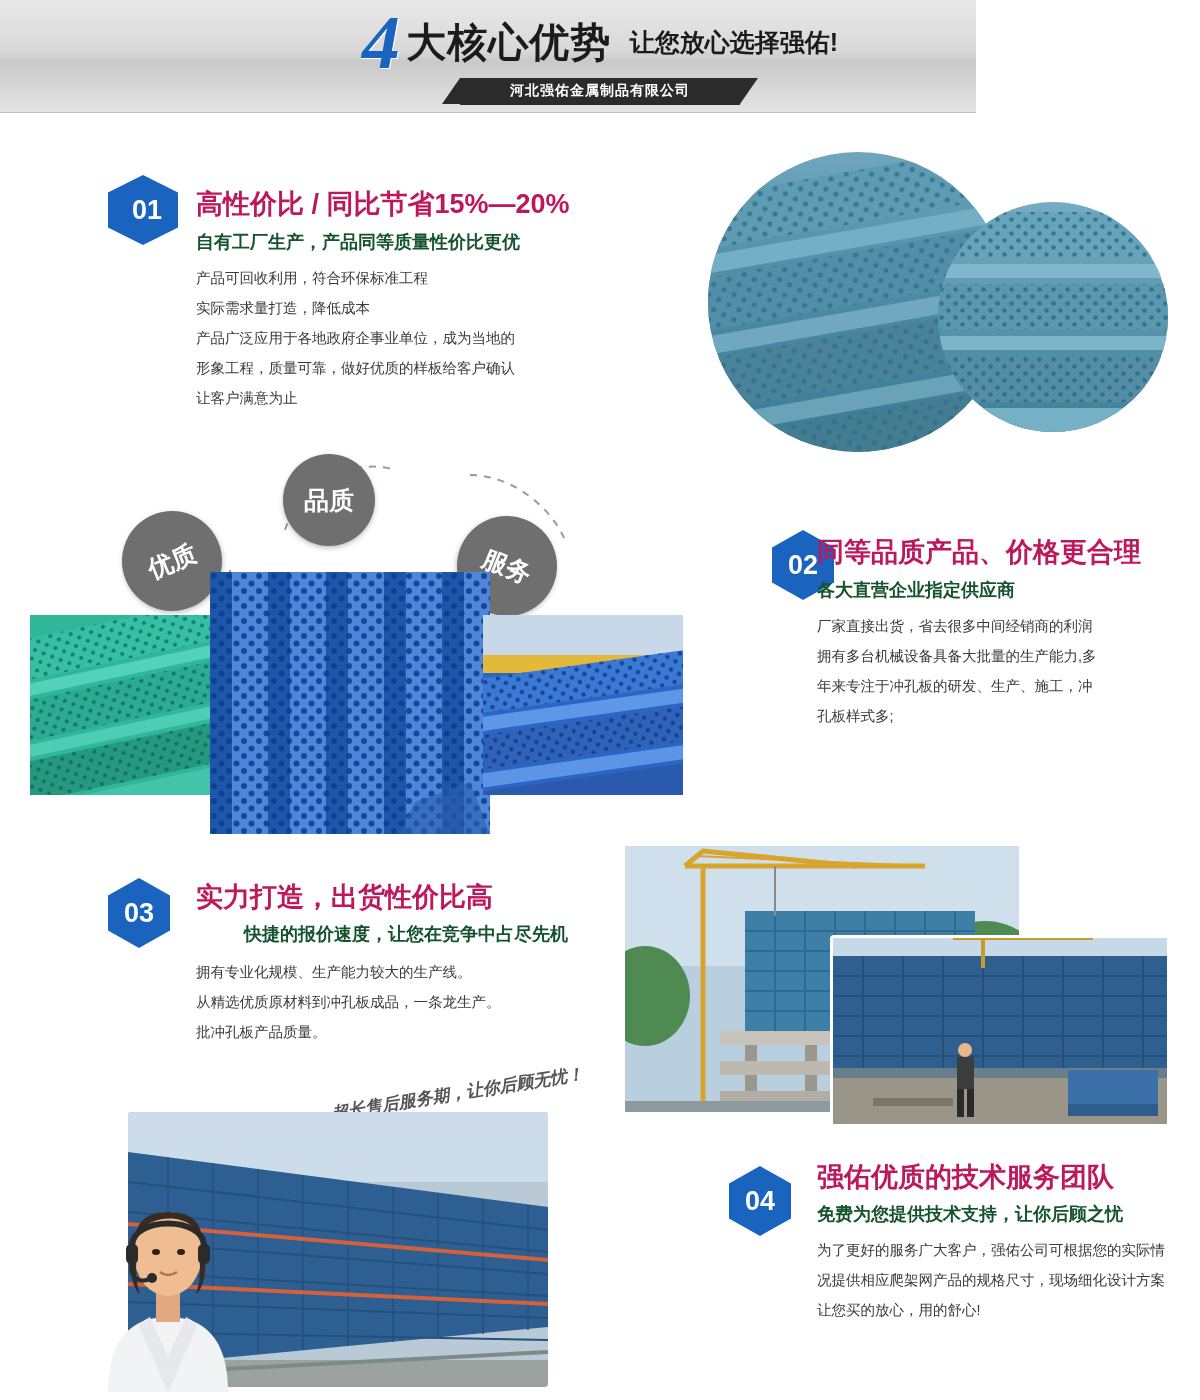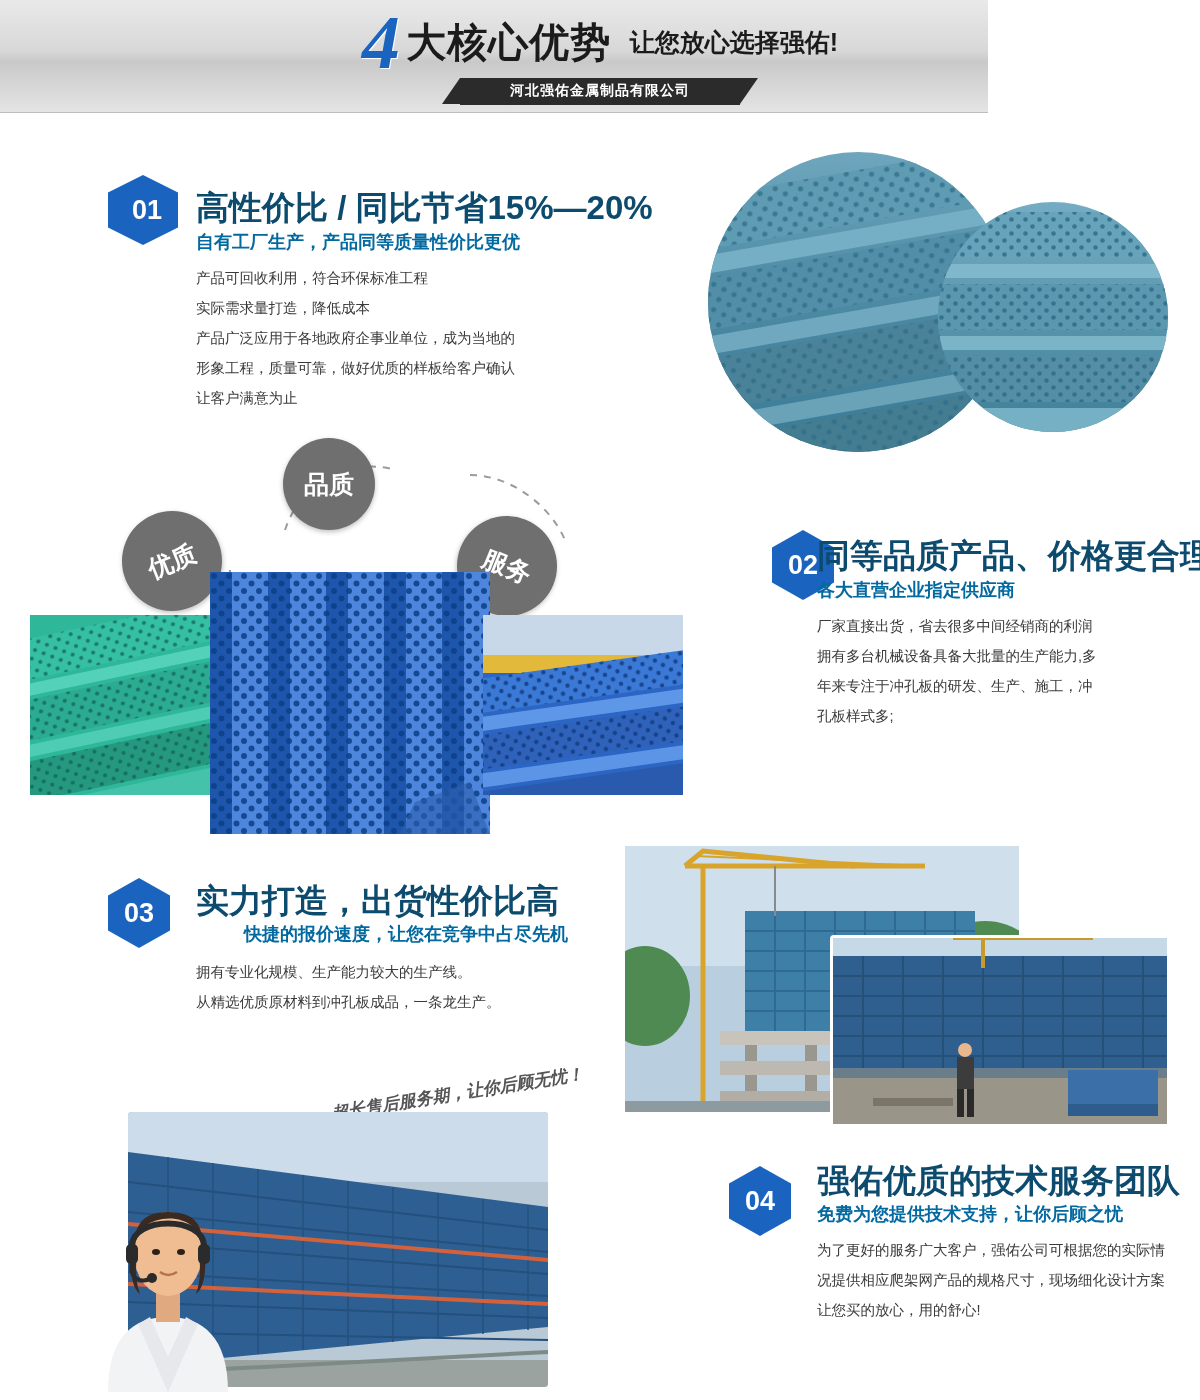--- a/index.html
+++ b/index.html
@@ -8,21 +8,20 @@
     font-family:"Liberation Sans", sans-serif;
     background:#ffffff; overflow:hidden;
   }
 
   
   .header {
     position:absolute; left:0; top:0; width:976px; height:112px;
     background:linear-gradient(to bottom, #e9e9e9 0%, #d8d8d8 45%, #c9c9c9 55%, #e4e4e4 100%);
     border-bottom:1px solid #bdbdbd;
     overflow:hidden;
-    padding-left:12px;
   }
   .header-inner {
     position:absolute; left:0; top:0; width:1200px; height:112px;
   }
   .title-row {
     position:absolute; left:0; top:10px; width:1200px; text-align:center;
     white-space:nowrap;
   }
   .big4 {
     display:inline-block; vertical-align:middle;
@@ -66,25 +65,25 @@
     position:absolute; width:62px; height:70px;
     color:#ffffff; font-size:27px; font-weight:bold;
     font-family:"Liberation Sans", sans-serif;
     display:flex; align-items:center; justify-content:center;
     background:#1a64c0;
     clip-path:polygon(50% 0%, 100% 25%, 100% 75%, 50% 100%, 0% 75%, 0% 25%);
   }
 
   
   .feat-title {
-    position:absolute; font-size:33px; font-weight:bold; color:#0c4a6e;
+    position:absolute; font-size:27px; font-weight:bold; color:#be185d;
     white-space:nowrap;
   }
   .feat-sub {
-    position:absolute; font-size:18px; font-weight:bold; color:#0369a1;
+    position:absolute; font-size:18px; font-weight:bold; color:#14532d;
     white-space:nowrap;
   }
   .feat-body {
     position:absolute; font-size:14.5px; color:#3a3a3a; line-height:30px;
   }
   .feat-body div { white-space:nowrap; }
 
   
   .photo { position:absolute; overflow:hidden; background:#9fb8c8; }
   .photo-border { border:3px solid #ffffff; box-sizing:border-box; }
@@ -188,21 +187,21 @@
   </svg>
 </div>
 
 <svg style="position:absolute; left:110px; top:430px; width:470px; height:190px;">
   <path d="M175,100 C195,40 255,30 285,40" fill="none" stroke="#9b9b9b" stroke-width="2" stroke-dasharray="7,7"></path>
   <path d="M360,45 C400,45 440,75 455,110" fill="none" stroke="#9b9b9b" stroke-width="2" stroke-dasharray="7,7"></path>
   <path d="M120,140 C115,180 120,190 125,195" fill="none" stroke="#9b9b9b" stroke-width="2" stroke-dasharray="7,7"></path>
   <path d="M490,150 C500,175 500,185 498,195" fill="none" stroke="#9b9b9b" stroke-width="2" stroke-dasharray="7,7"></path>
 </svg>
 
-<div class="qcircle" style="left:283px; top:438px; width:92px; height:92px; font-size:25px;">
+<div class="qcircle" style="left:283px; top:454px; width:92px; height:92px; font-size:25px;">
   <span>品质</span>
 </div>
 <div class="qcircle" style="left:122px; top:511px; width:100px; height:100px; font-size:25px; transform:rotate(-22deg);">
   <span>优质</span>
 </div>
 <div class="qcircle" style="left:457px; top:516px; width:100px; height:100px; font-size:25px; transform:rotate(22deg);">
   <span>服务</span>
 </div>
 
 <div class="photo" style="left:30px; top:615px; width:240px; height:180px;">
@@ -291,20 +290,21 @@
   <div>年来专注于冲孔板的研发、生产、施工，冲</div>
   <div>孔板样式多;</div>
 </div>
 
 <div class="hex" style="left:108px; top:878px;">03</div>
 <div class="feat-title" style="left:196px; top:879px;">实力打造，出货性价比高</div>
 <div class="feat-sub" style="left:196px; top:922px;margin-left:48px;">快捷的报价速度，让您在竞争中占尽先机</div>
 <div class="feat-body" style="left:196px; top:957px;">
   <div>拥有专业化规模、生产能力较大的生产线。</div>
   <div>从精选优质原材料到冲孔板成品，一条龙生产。</div>
+  <div>批冲孔板产品质量。</div>
 </div>
 
 <div class="photo photo-border" style="left:622px; top:843px; width:400px; height:272px; border-radius:4px;">
   <svg width="400" height="272" viewBox="0 0 400 272">
     <rect width="400" height="272" fill="#b9cfe0"></rect>
     <rect x="0" y="0" width="400" height="120" fill="#cfe0ec"></rect>
     <g fill="#4f8a52">
       <ellipse cx="360" cy="120" rx="55" ry="45"></ellipse>
       <ellipse cx="395" cy="155" rx="45" ry="45"></ellipse>
       <ellipse cx="20" cy="150" rx="45" ry="50"></ellipse>

